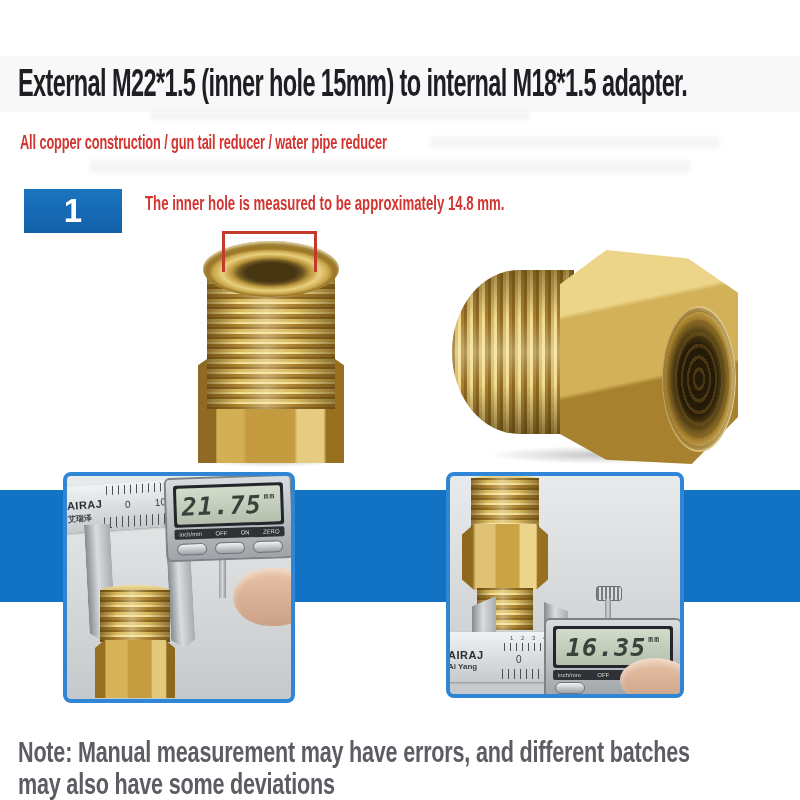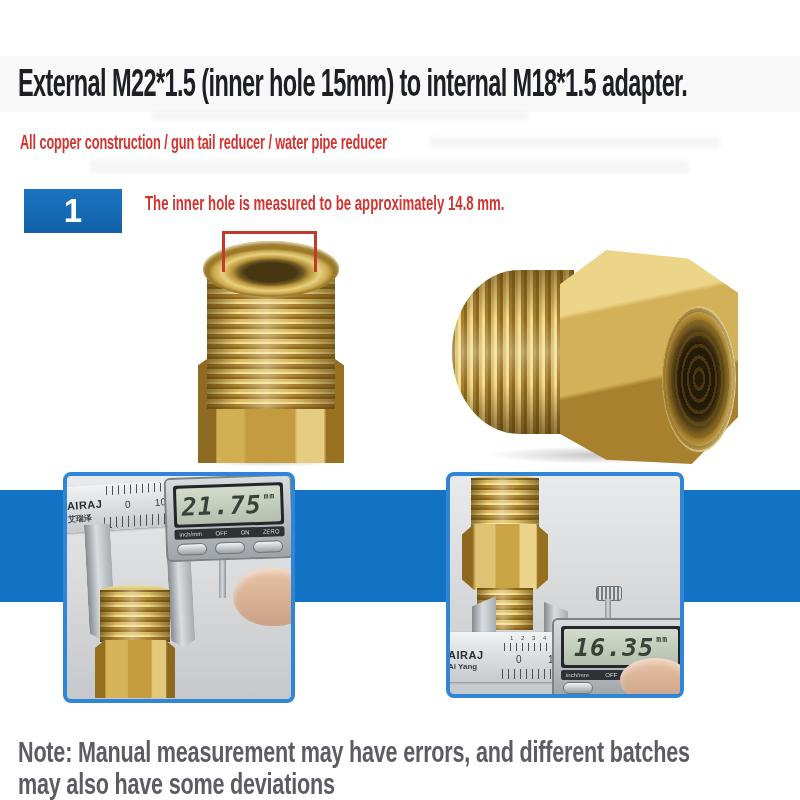--- a/index.html
+++ b/index.html
@@ -123,21 +123,21 @@
   .rp-fit .cap{position:absolute;left:9px;top:-3px;width:68px;height:10px;border-radius:50%;
                background:linear-gradient(180deg,#f0e0a0,#bb9638);}
   .rp-fit .th{position:absolute;left:9px;top:0;width:68px;height:52px;}
   .rp-fit .hx{position:absolute;left:0;top:46px;width:86px;height:66px;
       clip-path:polygon(0 16%,14% 0,86% 0,100% 16%,100% 84%,86% 100%,14% 100%,0 84%);
       background:linear-gradient(90deg,#8e691d 0 12%,#e0c274 16% 38%,#caa344 40% 66%,#ecd58a 68% 86%,#96701f 88% 100%);}
   .rp-fit .th2{position:absolute;left:15px;top:110px;width:56px;height:42px;}
   .rp-jaw-l{left:22px;top:120px;width:24px;height:58px;clip-path:polygon(0 18%,100% 0,100% 100%,0 100%);}
   .rp-jaw-r{left:94px;top:126px;width:24px;height:52px;clip-path:polygon(0 0,100% 18%,100% 100%,0 100%);}
   .rp-ruler{left:-8px;top:156px;width:176px;height:50px;}
-  .rp-display{left:102px;top:142px;width:134px;height:78px;}
+  .rp-display{left:94px;top:142px;width:134px;height:78px;}
   .rp-screw-head{position:absolute;left:146px;top:110px;width:24px;height:13px;border-radius:3px;
       border:1px solid #6a6f73;background:repeating-linear-gradient(90deg,#777c80 0 2px,#d9dde0 2px 4px);}
   .rp-screw-stem{position:absolute;left:155px;top:123px;width:6px;height:20px;
       background:linear-gradient(90deg,#8d9297,#d5d9dc,#84898e);}
   .rp-finger{right:-10px;bottom:-8px;width:70px;height:44px;border-radius:50%;}
 
   
   .note{position:absolute;left:18px;top:736px;width:1000px;z-index:3;
         font-size:30px;font-weight:700;line-height:1.05;color:#5b5d63;letter-spacing:-.3px;
         transform:scaleX(.72);transform-origin:left top;}

